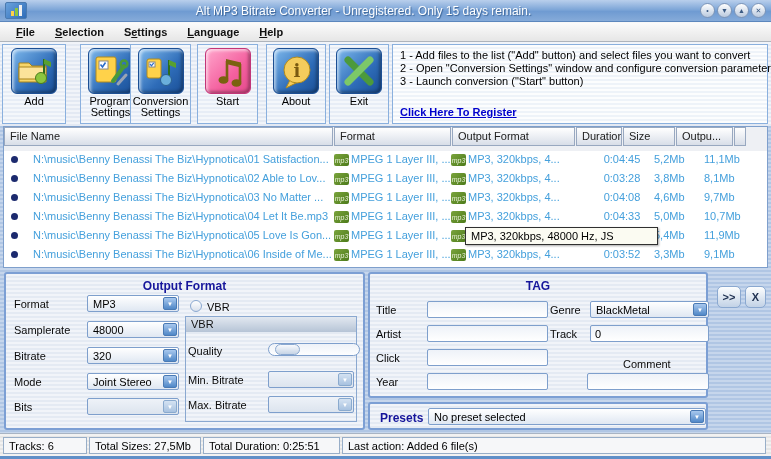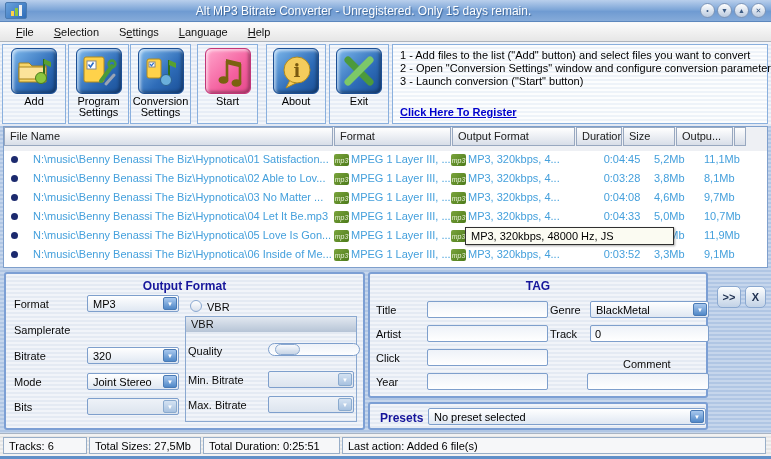--- a/index.html
+++ b/index.html
@@ -18,21 +18,21 @@
   .title-text { flex:1; text-align:center; color:#fff; font-weight:normal; font-size:12px;
     text-shadow:1px 1px 1px #3a6396; white-space:nowrap; }
   .win-controls { display:flex; gap:2px; margin-right:5px; }
   .win-btn { width:15px; height:15px; border-radius:50%; border:1px solid #7e96b8;
     background:linear-gradient(180deg,#ffffff,#b9c9de); color:#3a5a84; font-size:7px;
     display:flex; align-items:center; justify-content:center; cursor:default; }
 
   
   .menubar { position:absolute; left:0; top:22px; width:771px; height:20px;
     background:linear-gradient(180deg,#fbfbfb,#e6e6e6); border-bottom:1px solid #aeb4bc;
-    border-top:1px solid #f8f8f8; display:flex; align-items:center; font-size:11px; color:#111; }
+    border-top:1px solid #f8f8f8; display:flex; align-items:center; font-size:11px; color:#111;font-weight:bold; }
   .menu-item { padding:2px 10px; }
   .menu-item:first-child { margin-left:6px; }
 
   
   .stripes { background:repeating-linear-gradient(180deg,#f1f4f9 0 2px,#e3e9f3 2px 4px); }
   .toolbar { position:absolute; left:0; top:42px; width:771px; height:84px; }
   .tb-cell { position:absolute; top:2px; height:80px; border:1px solid #8ab0de;
     background:repeating-linear-gradient(180deg,#f4f7fb 0 2px,#e7edf6 2px 4px); text-align:center; }
   .tb-btn { width:46px; height:46px; margin:3px auto 2px; border-radius:6px; border:1px solid #1c4f94;
     background:linear-gradient(135deg,#7db8ec 0%,#2e6cb8 60%,#1a4f96 100%);
@@ -56,21 +56,21 @@
   .file-row { position:relative; height:19px; }
   .bullet { position:absolute; left:7px; top:5px; width:7px; height:7px; border-radius:50%; background:#1c2a6e; }
   .cell { position:absolute; top:2px; font-size:11px; color:#45a0dc; white-space:nowrap; }
   .c-file { left:21px;padding-left:8px; } .c-format { left:347px; } .c-output { left:464px; }
   .c-duration { left:594px; width:48px; text-align:center; }
   .c-size { left:650px; } .c-osize { left:700px; }
   .badge { position:absolute; top:3px; width:15px; height:12px; border-radius:2px;
     background:linear-gradient(135deg,#7aa43c,#4c7a1a); color:#eaf2da; font-size:7px;
     display:flex; align-items:center; justify-content:center; font-style:italic; }
   .badge.b1 { left:330px; } .badge.b2 { left:447px; }
-  .row-tooltip { position:absolute; left:461px; top:0; width:209px; height:18px;
+  .row-tooltip { position:absolute; left:461px; top:0; width:193px; height:18px;
     background:#fbfbf2; border:1px solid #303030; box-shadow:1px 1px 2px rgba(0,0,0,.35);
     color:#000; font-size:11px; padding:2px 0 0 5px; white-space:nowrap; z-index:5; }
 
   
   .panel { position:absolute; border:2px solid #7c9fd4; border-radius:3px;
     background:repeating-linear-gradient(180deg,#f1f4f9 0 2px,#e4eaf3 2px 4px); }
   .panel-title { position:absolute; left:0; right:0; top:5px; text-align:center;
     color:#15159b; font-weight:bold; font-size:12px; }
   .fld-label { position:absolute; font-size:11px; color:#0a0a0a; white-space:nowrap; }
   .r-label { }
@@ -146,21 +146,21 @@
           <path d="M5 12 h10 l3 3 h14 v16 h-27 z" fill="#f6d66a" stroke="#a8841c"></path>
           <path d="M5 16 h27 v12 h-27 z" fill="#fce49a" stroke="#a8841c"></path>
           <line x1="30" y1="8" x2="30" y2="24" stroke="#2c6e1e" stroke-width="2"></line>
           <path d="M30 8 l7 3 v5 l-7 -3 z" fill="#58a030"></path>
           <circle cx="27" cy="27" r="5.5" fill="#8cc63f" stroke="#4a7c1c"></circle>
         </svg>
       </div>
       <div class="tb-label">Add</div>
     </div>
 
-    <div class="tb-cell" style="left:68px;width:61px">
+    <div class="tb-cell" style="left:80px;width:61px">
       <div class="tb-btn">
         <svg width="40" height="40" viewBox="0 0 40 40">
           <rect x="5" y="6" width="20" height="25" rx="2" fill="#ffd24a" stroke="#b08a1e"></rect>
           <rect x="8" y="10" width="9" height="8" fill="#ffffff" stroke="#888"></rect>
           <path d="M9.5 13.5 l2 2.5 3 -4.5" stroke="#2c6cc8" stroke-width="1.6" fill="none"></path>
           <line x1="27" y1="33" x2="35" y2="24" stroke="#9aa4b4" stroke-width="3" stroke-linecap="round"></line>
           <line x1="22" y1="30" x2="33" y2="15" stroke="#4a9a3a" stroke-width="4" stroke-linecap="round"></line>
           <circle cx="33" cy="13" r="3.4" fill="none" stroke="#4a9a3a" stroke-width="2.5"></circle>
         </svg>
       </div>
@@ -312,20 +312,24 @@
     <span class="fld-label" style="left:8px;top:24px">Format</span>
     <span class="fld-label" style="left:8px;top:50px">Samplerate</span>
     <span class="fld-label" style="left:8px;top:76px">Bitrate</span>
     <span class="fld-label" style="left:8px;top:102px">Mode</span>
     <span class="fld-label" style="left:8px;top:127px">Bits</span>
 
     <div class="dd" style="left:81px;top:21px;width:92px">
       <span class="dd-val">MP3</span>
       <span class="dd-arrow">▼</span>
     </div>
+    <div class="dd" style="left:81px;top:47px;width:92px">
+      <span class="dd-val">48000</span>
+      <span class="dd-arrow">▼</span>
+    </div>
     <div class="dd" style="left:81px;top:73px;width:92px">
       <span class="dd-val">320</span>
       <span class="dd-arrow">▼</span>
     </div>
     <div class="dd" style="left:81px;top:99px;width:92px">
       <span class="dd-val">Joint Stereo</span>
       <span class="dd-arrow">▼</span>
     </div>
     <div class="dd disabled" style="left:81px;top:124px;width:92px">
       <span class="dd-val"></span>

